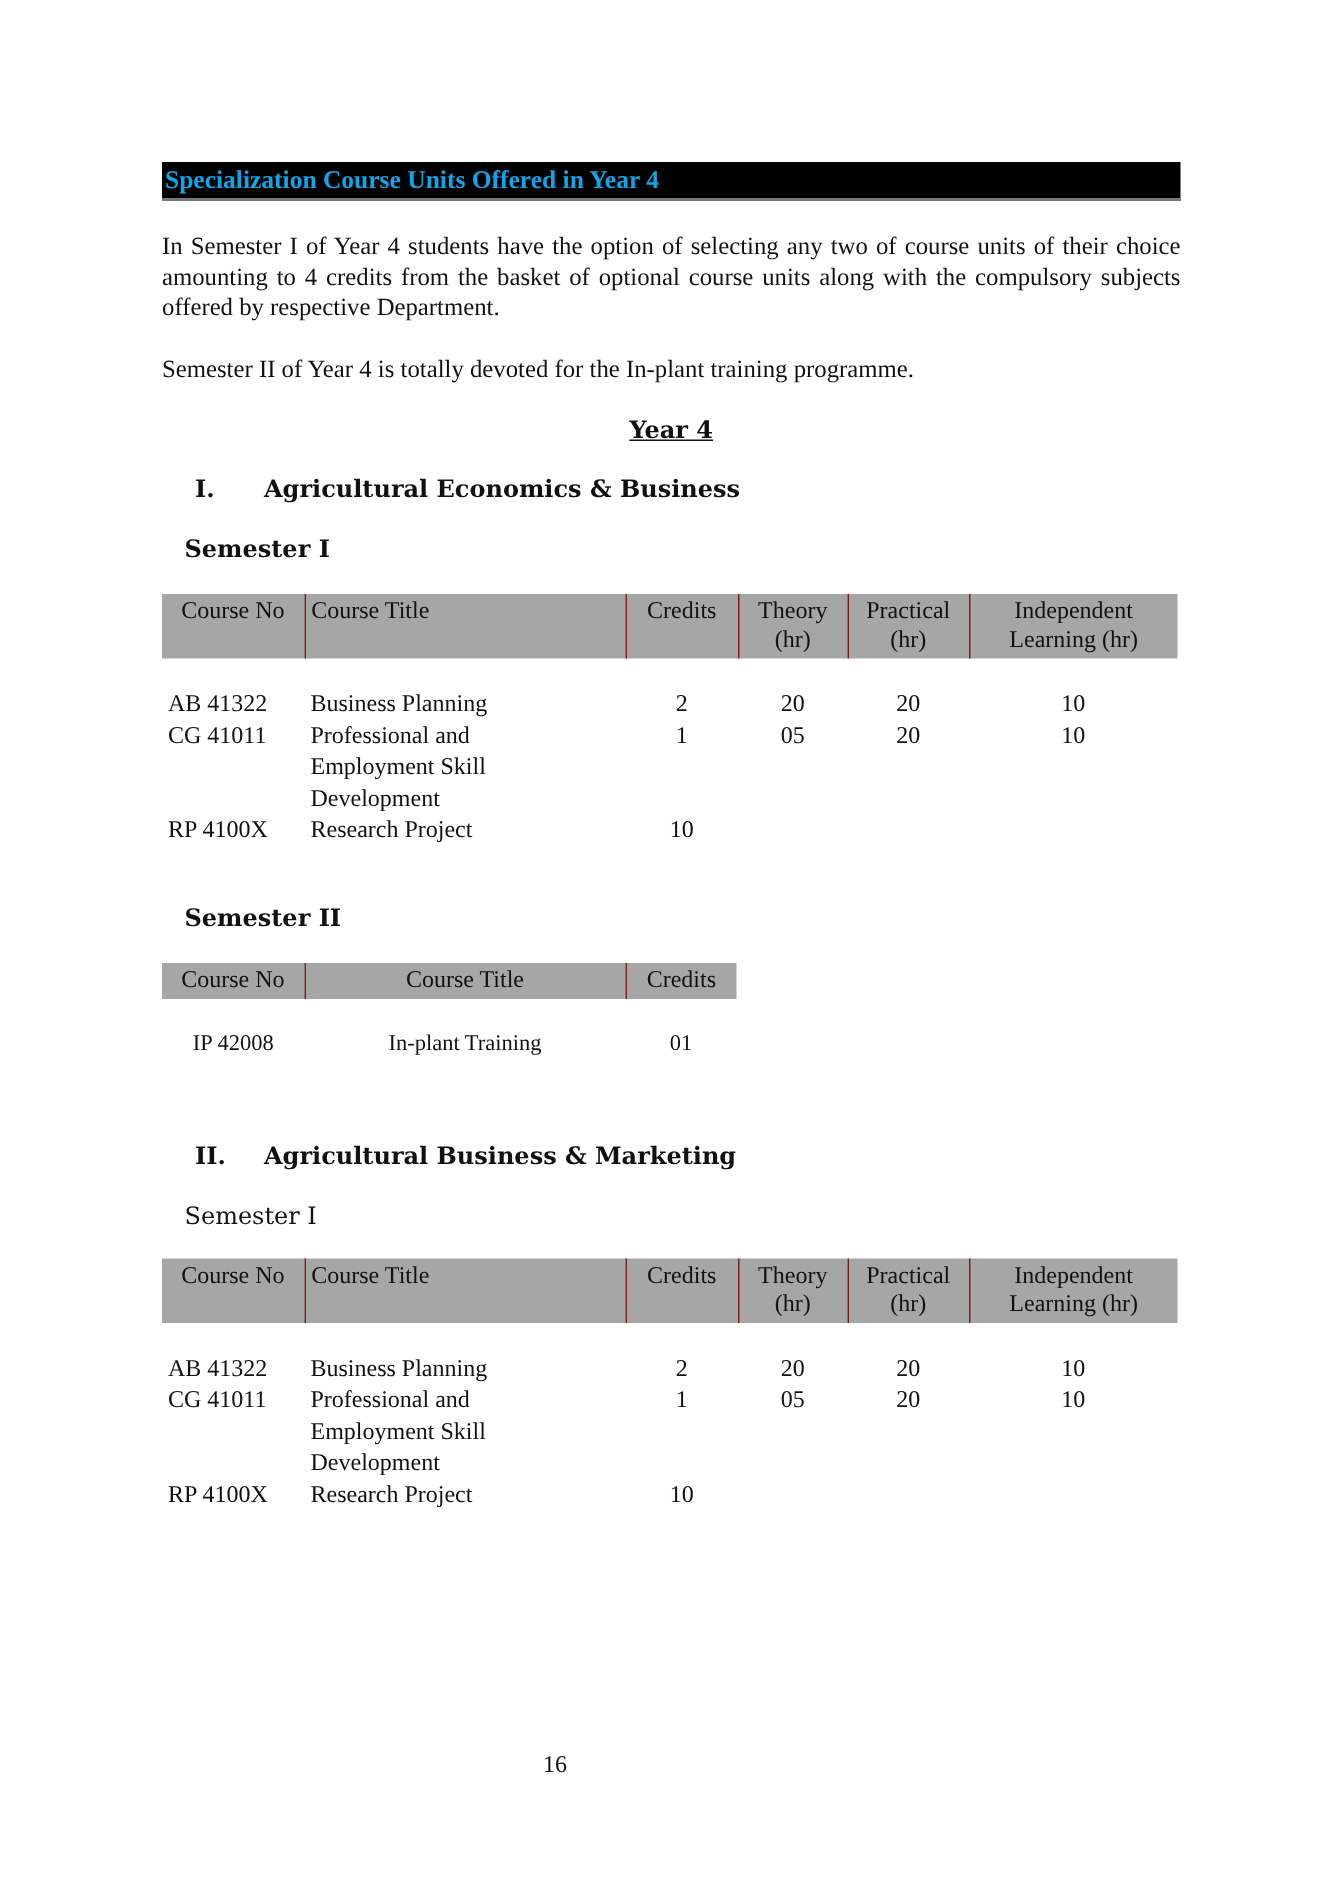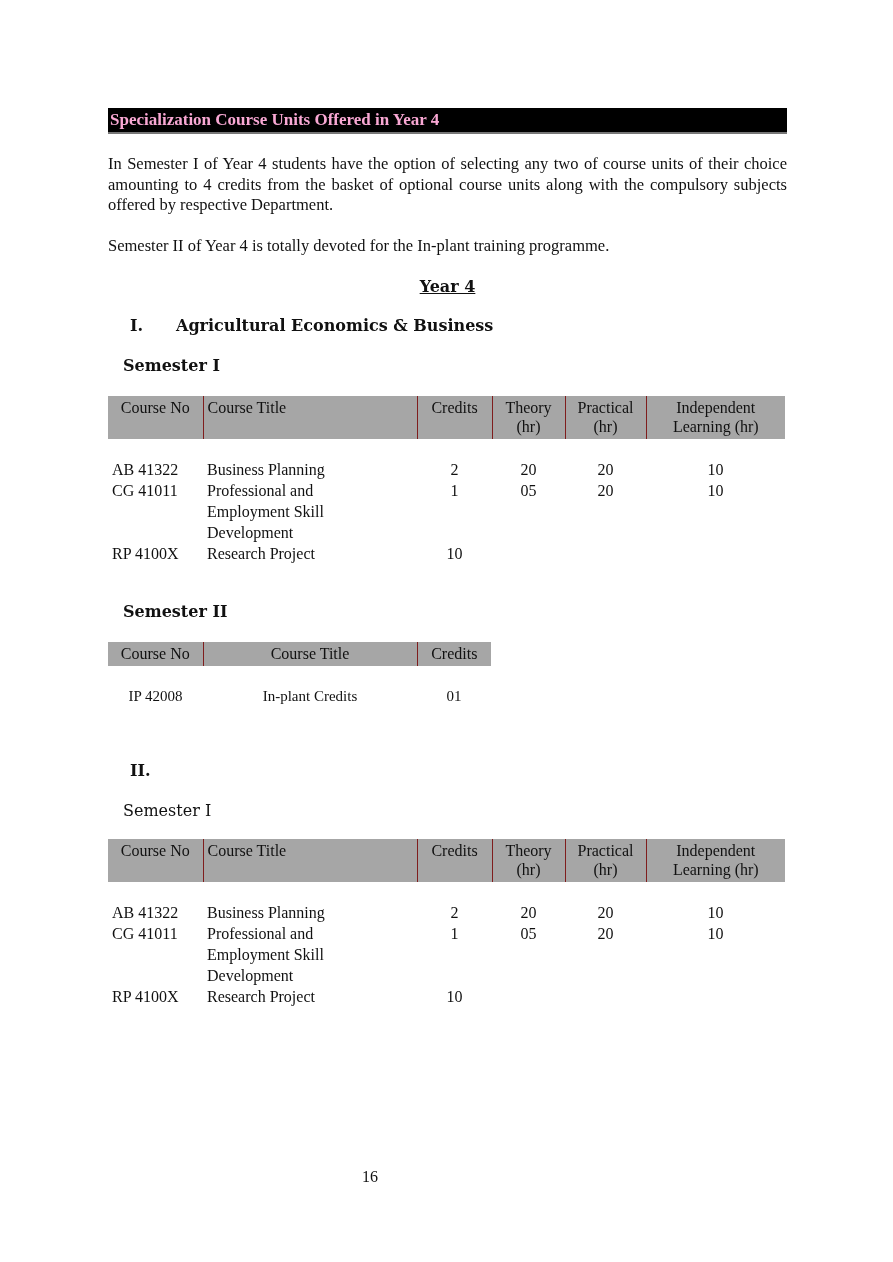--- a/index.html
+++ b/index.html
@@ -1,18 +1,18 @@
 <!DOCTYPE html>
 <html><head>
 <meta charset="utf-8">
 <style>
   html, body { margin:0; padding:0; background:#ffffff; }
   body { width:893px; height:1262px; position:relative; font-family:"DejaVu Serif", "Liberation Serif", serif; color:#111; overflow:hidden; }
   .page { position:absolute; left:108px; top:108px; width:679px; }
-  .banner { background:#000; color:#f9a8d4; font-weight:bold; font-size:17px; padding:2px 2px; height:20px; line-height:20px; font-family:"Liberation Serif", serif; border-bottom:2px solid #777; }
+  .banner { background:#000; color:#0ea5e9; font-weight:bold; font-size:17px; padding:2px 2px; height:20px; line-height:20px; font-family:"Liberation Serif", serif; border-bottom:2px solid #777; }
   p { margin:0; font-family:"Liberation Serif", serif; font-size:16.5px; line-height:20.5px; text-align:justify; }
   .p1 { margin-top:20px; }
   .p2 { margin-top:20px; }
   .p3 { margin-top:20px; }
   .year { text-align:center; margin-top:21px; font-weight:bold; font-size:16px; text-decoration:underline; }
   .dept { margin-top:20px; font-weight:bold; font-size:16px; display:flex; }
   .dept .num { width:40px; padding-left:22px; }
   .sem { margin-top:21px; font-weight:bold; font-size:16px;margin-left:15px; }
   table { border-collapse:collapse; font-family:"Liberation Serif", serif; font-size:16px; }
   th { background:#a6a6a6; font-weight:normal; vertical-align:top; line-height:19px; padding:2px 4px 3px 4px; border-left:1px solid #7f1d1d; }
@@ -103,28 +103,29 @@
         <tr>
       <th class="c">Course No</th>
       <th class="c">Course Title</th>
       <th class="c">Credits</th>
     </tr>
     <tr class="spacer">
           <td colspan="3"></td>
         </tr>
     <tr style="font-size:15px">
       <td class="c">IP 42008</td>
-      <td class="c">In-plant Credits</td>
+      <td class="c">In-plant Training</td>
       <td class="c">01</td>
     </tr>
   </tbody>
     </table>
 
   <div class="dept" style="margin-top:54px">
     <span class="num">II.</span>
+    <span style="padding-left:6px">Agricultural Business &amp; Marketing</span>
   </div>
   <div class="sem" style="font-weight:normal">Semester I</div>
 
   <table class="t3">
     <colgroup>
         <col style="width:95px">
         <col style="width:214px">
         <col style="width:75px">
         <col style="width:73px">
         <col style="width:81px">

